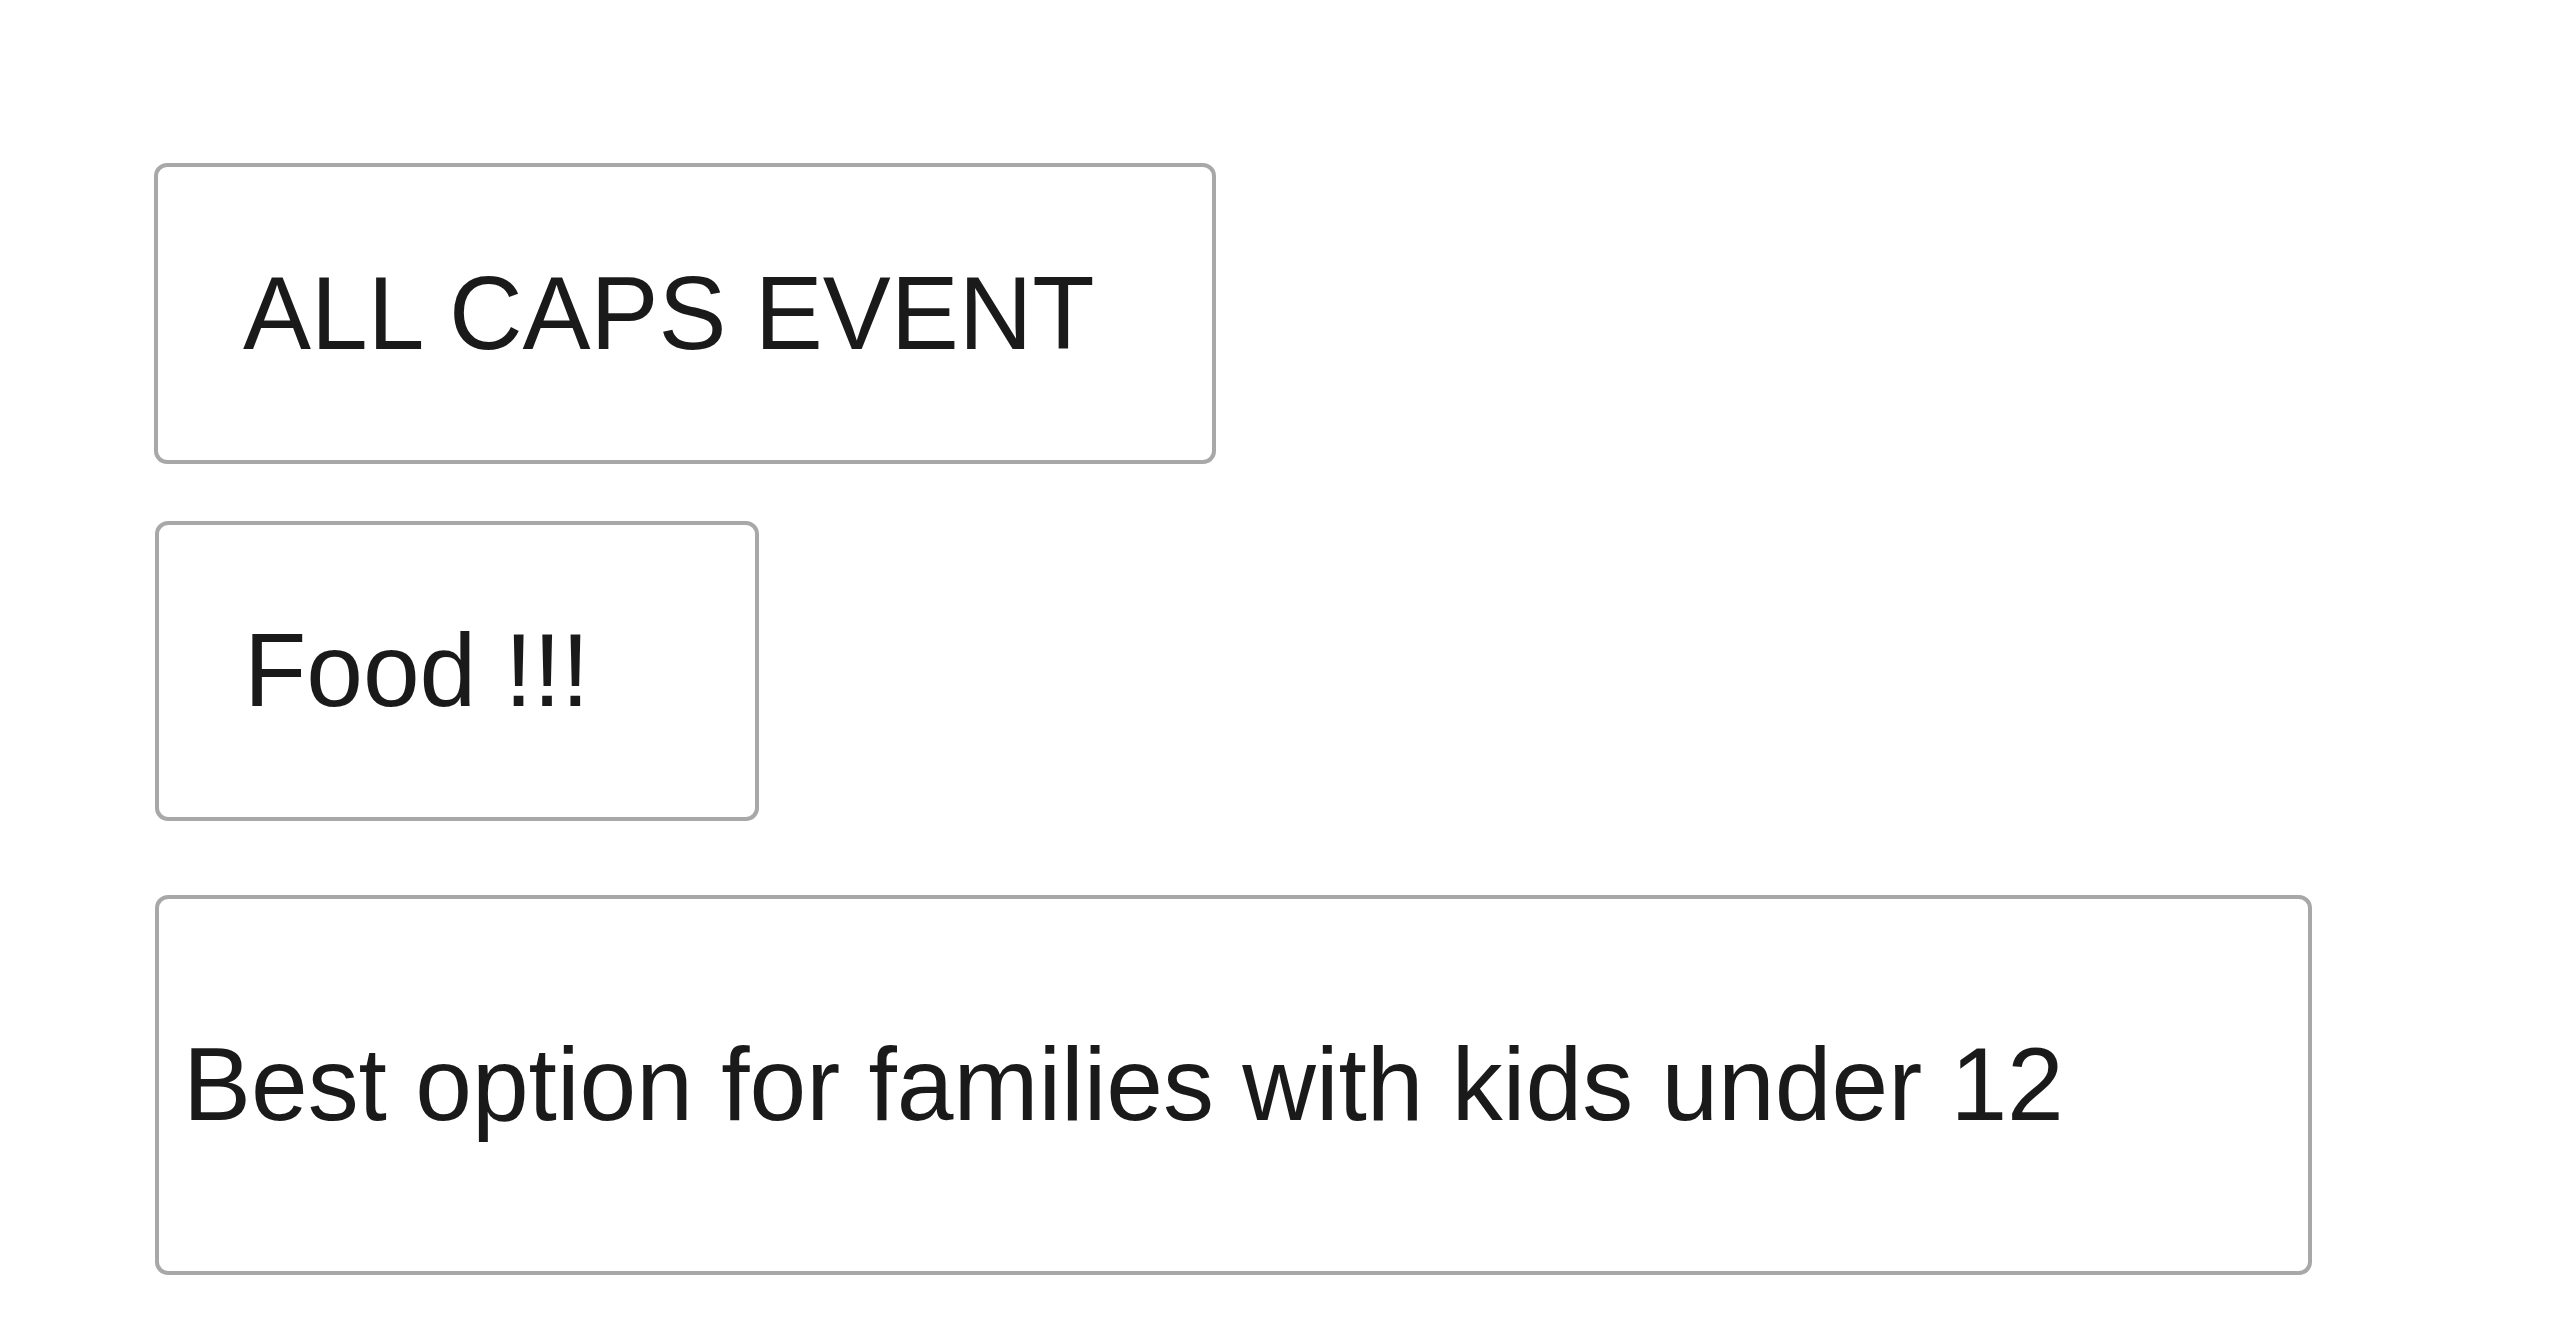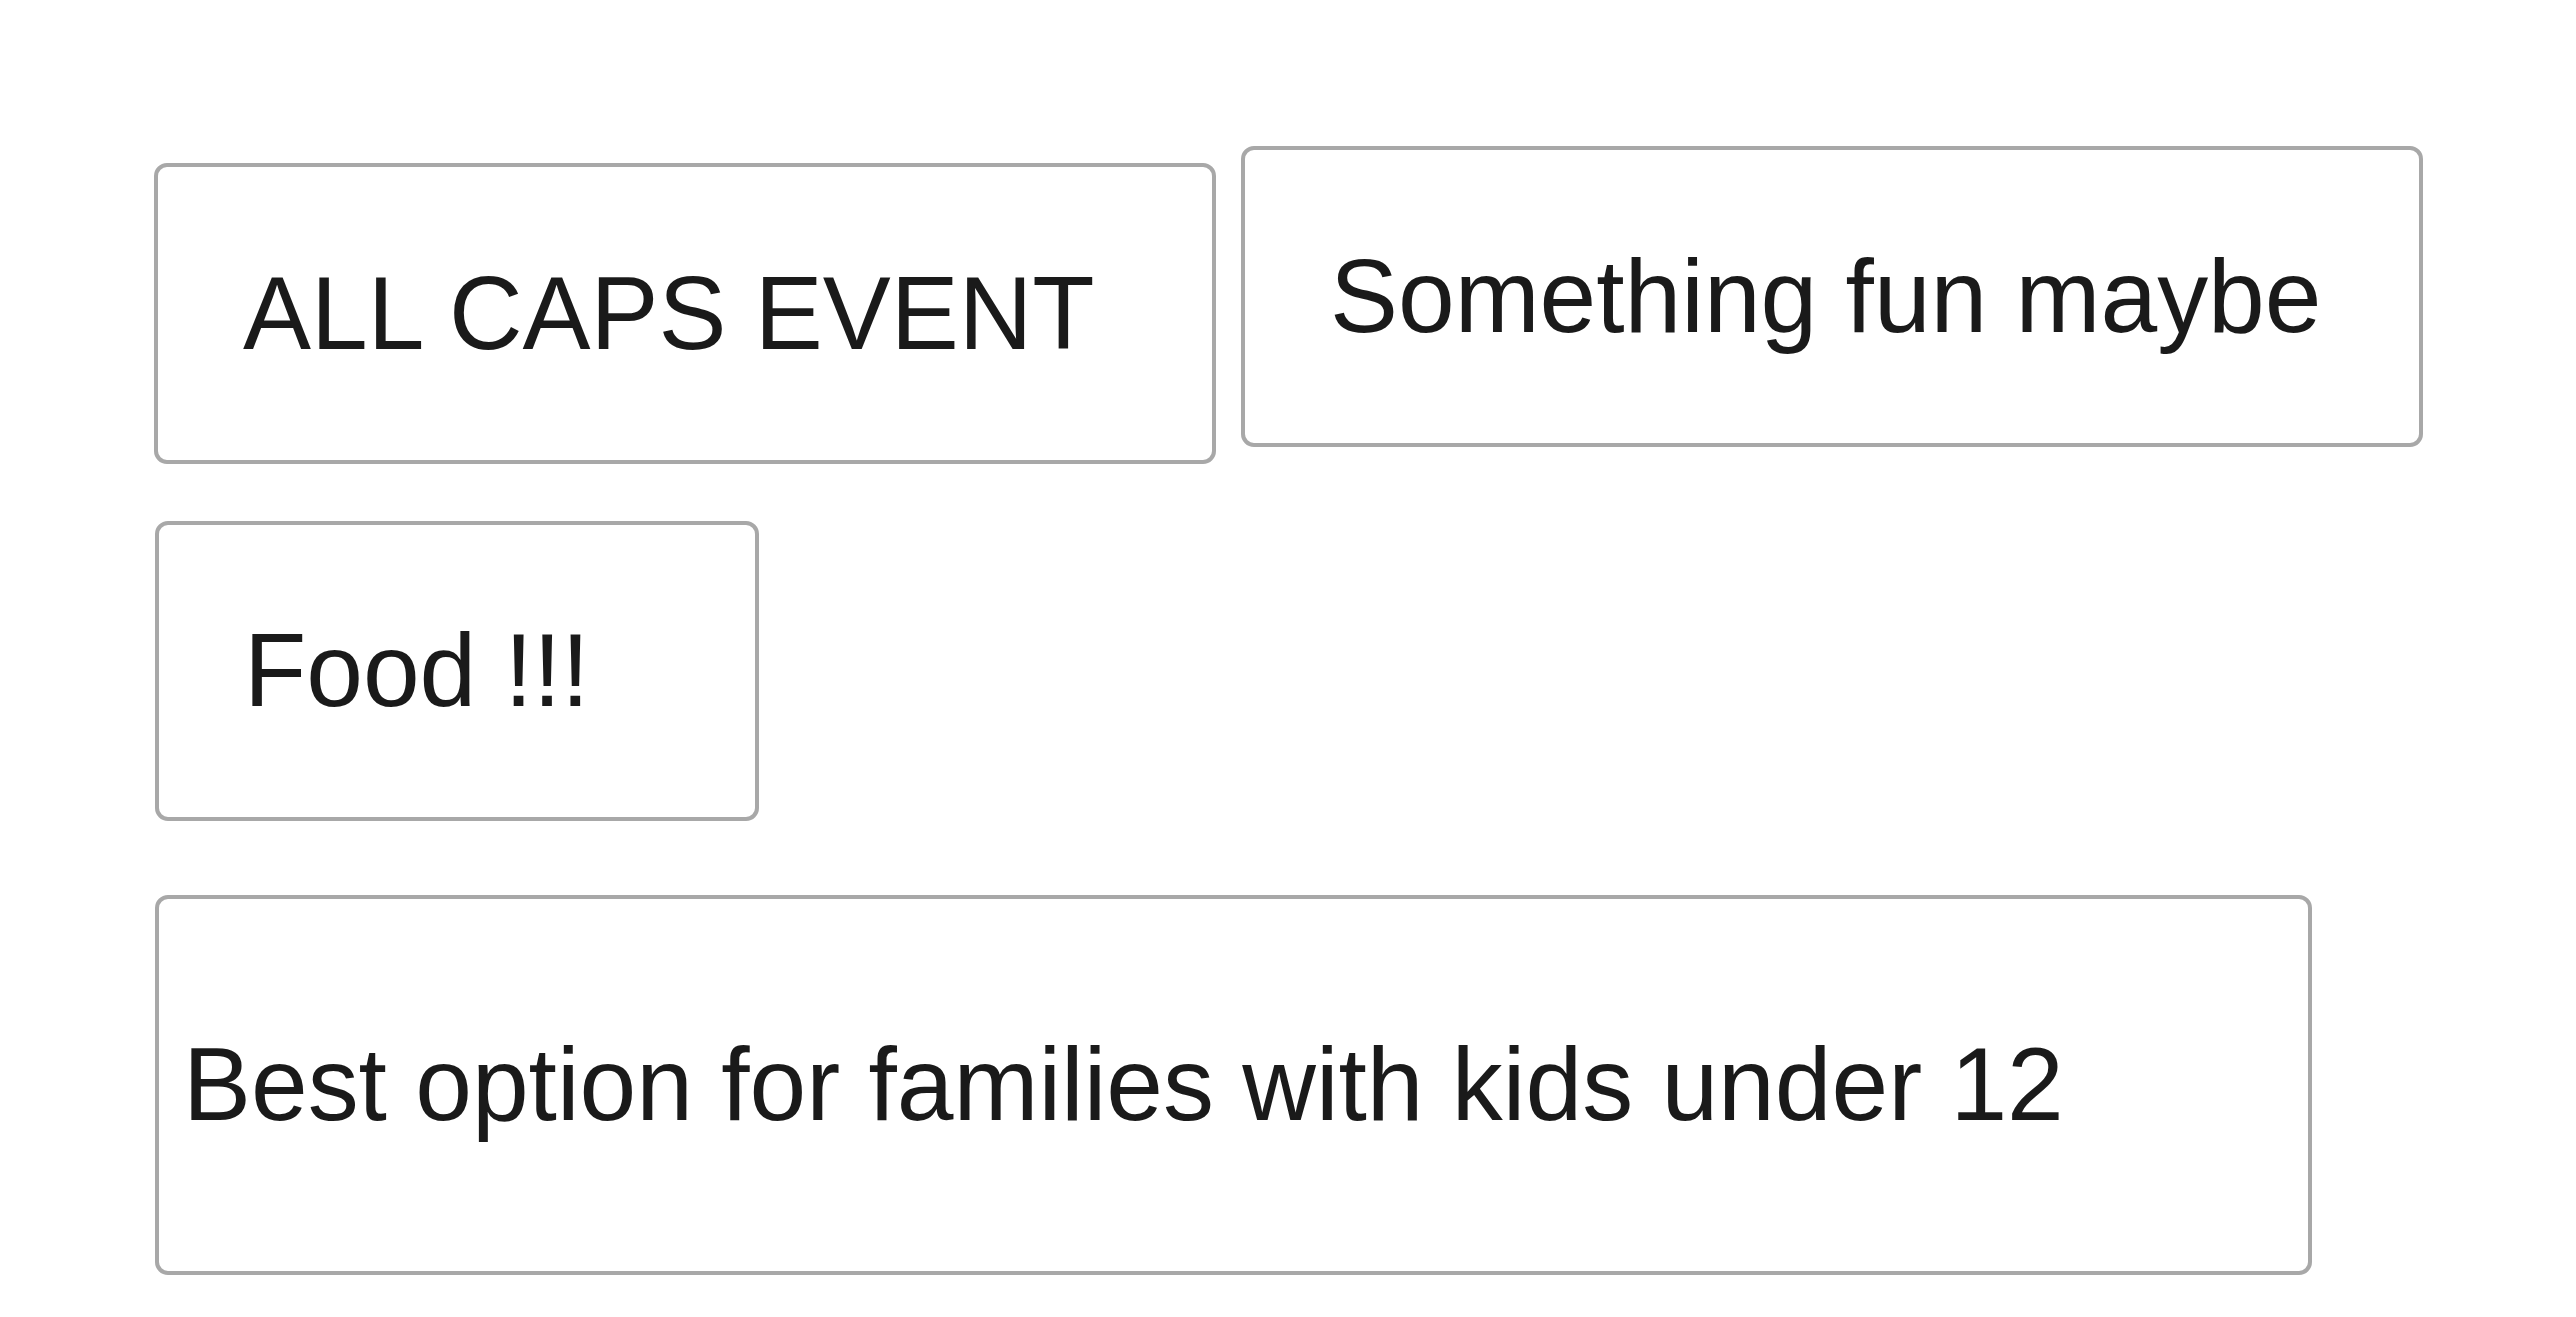--- a/index.html
+++ b/index.html
@@ -65,23 +65,20 @@
 </style>
 </head>
 <body>
 
 <div id="canvas">
 
   <div class="option-button" id="btn-all-caps-event">
     <span class="option-label">ALL CAPS EVENT</span>
   </div>
 
-  <div class="option-button" id="btn-something-fun-maybe">
-    <span class="option-label">Something fun maybe</span>
-  </div>
 
   <div class="option-button" id="btn-food">
     <span class="option-label">Food !!!</span>
   </div>
 
 
   <div class="option-button" id="btn-best-option-families">
     <span class="option-label">Best option for families with kids under 12</span>
   </div>
 

